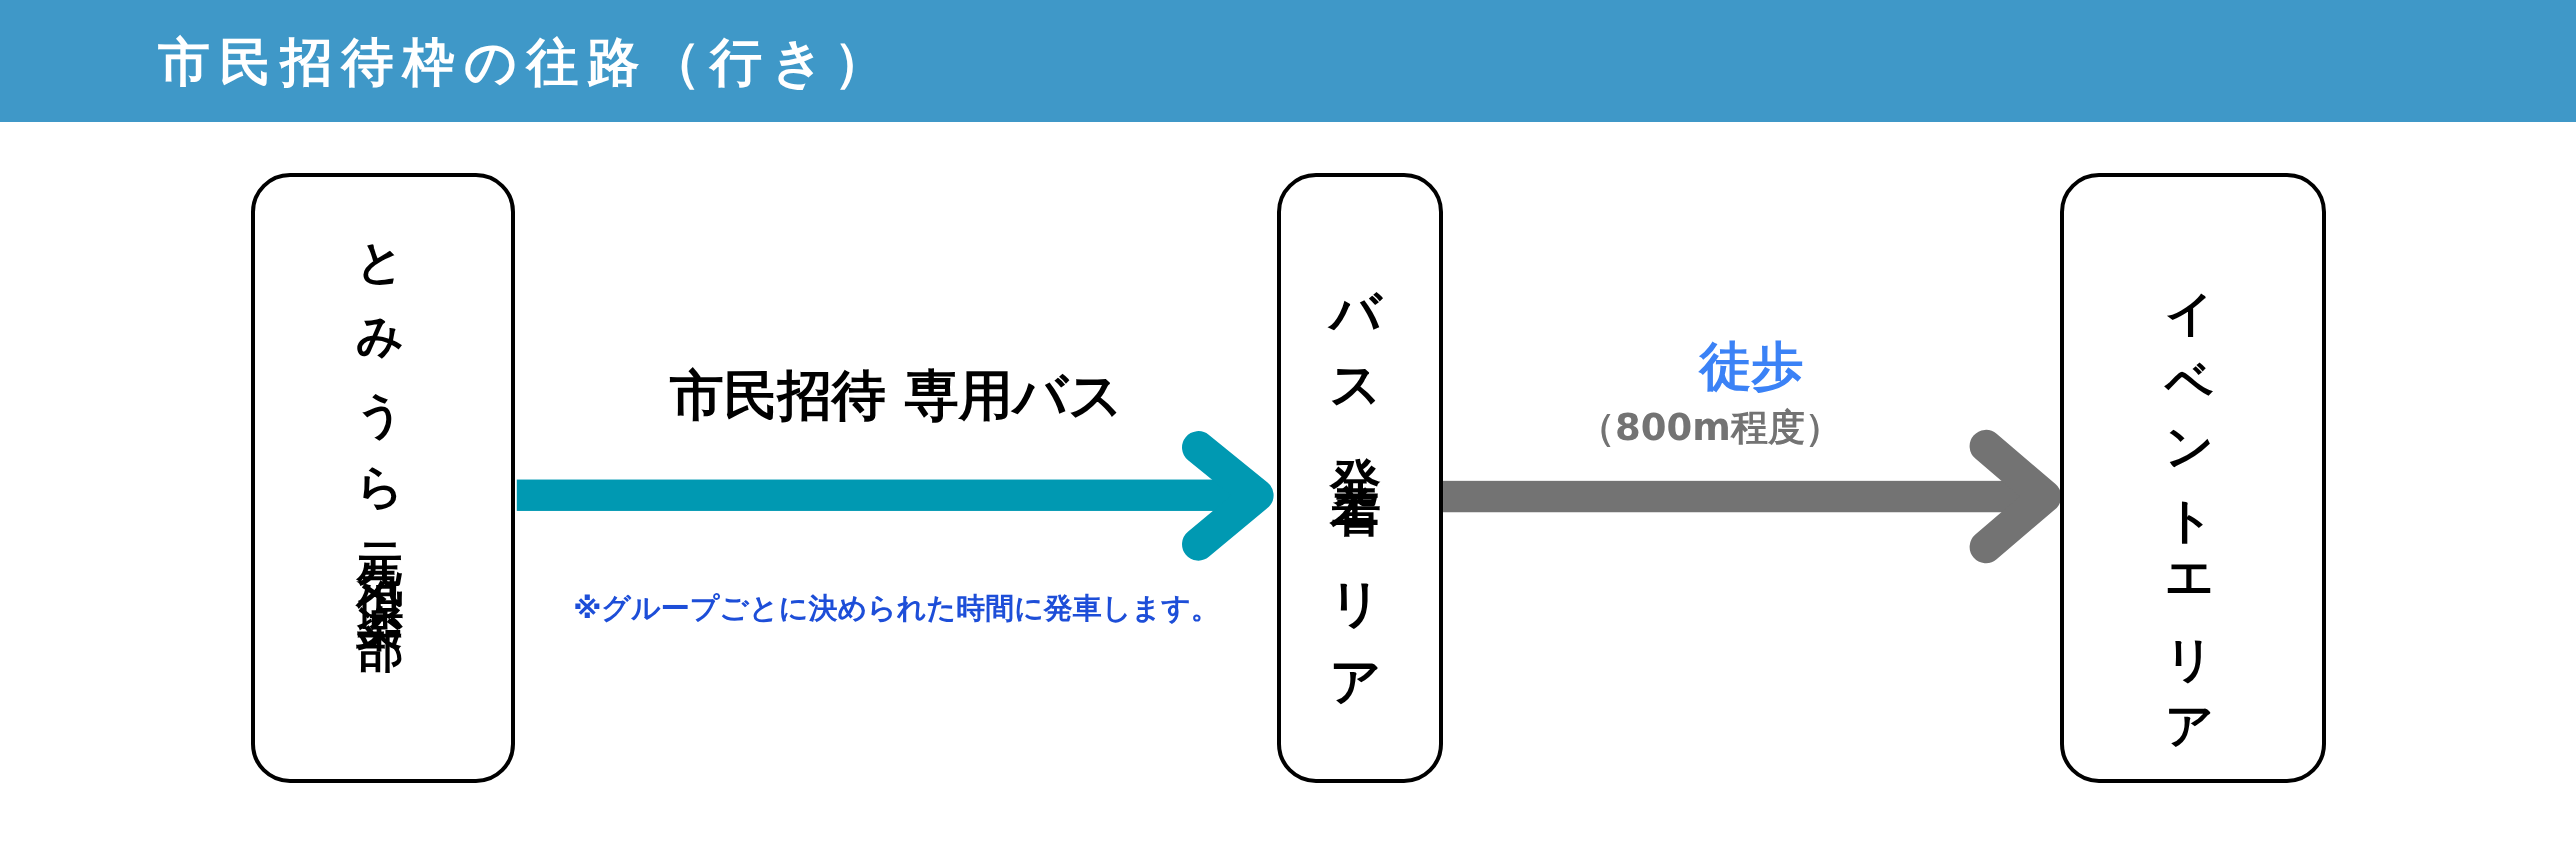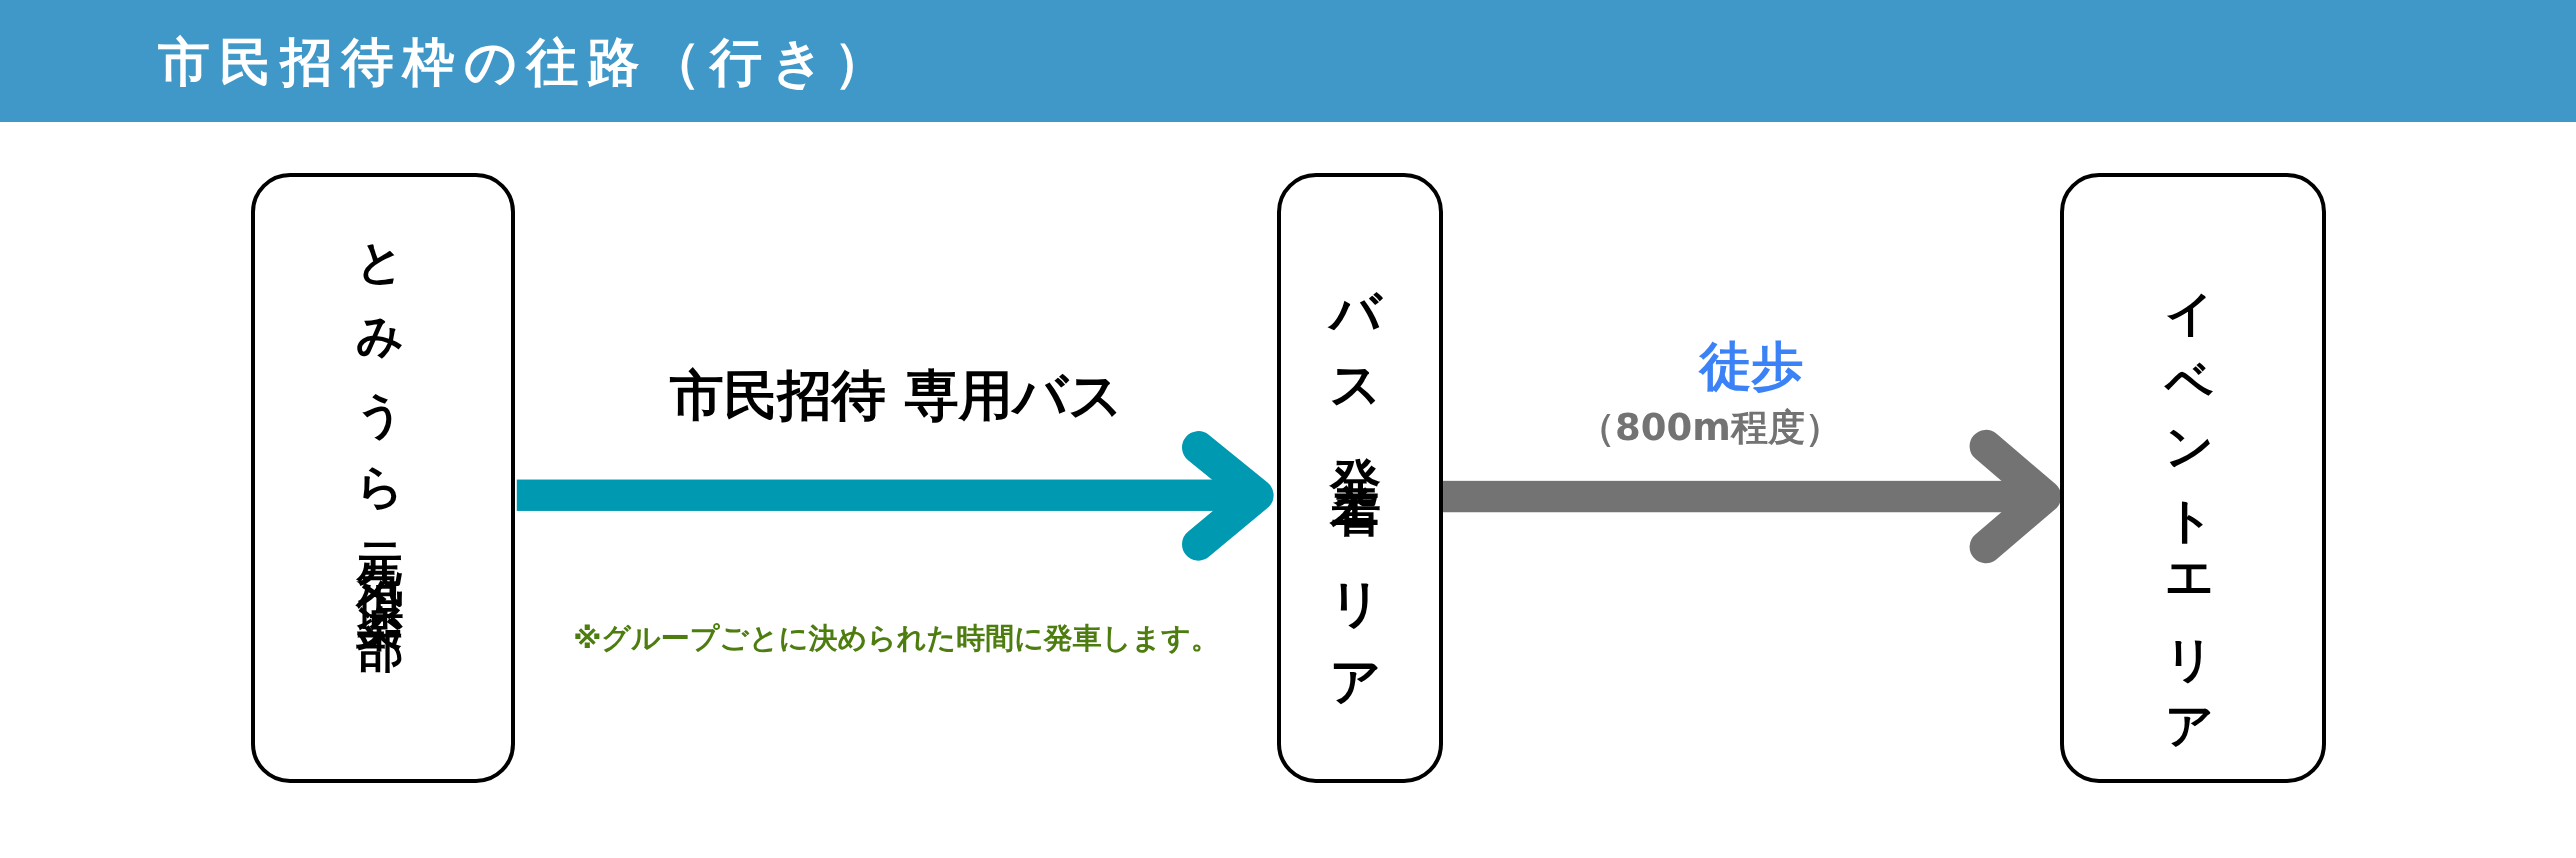--- a/index.html
+++ b/index.html
@@ -18,21 +18,21 @@
                 margin: 0 auto; color: #000; font-weight: bold; white-space: nowrap; }
   #node-origin { left: 251px; width: 264px; }
   #node-origin .node-label { top: 34px; font-size: 47px; letter-spacing: 20px; width: 59px; }
   #node-bus { left: 1277px; width: 166px; }
   #node-bus .node-label { top: 78px; font-size: 51px; letter-spacing: 23.5px; width: 59px; }
   #node-event { left: 2060px; width: 266px; }
   #node-event .node-label { top: 81px; font-size: 48px; letter-spacing: 15px; width: 59px; }
 
   .edge-label-main { position: absolute; font-weight: bold; white-space: nowrap; text-align: center; }
   #bus-label { left: 517px; width: 759px; top: 360px; font-size: 54px; color: #000000; line-height: 72px; }
-  #bus-note { left: 517px; width: 759px; top: 619px; font-size: 29px; color: #4d7c0f; line-height: 39px; }
+  #bus-note { left: 517px; width: 759px; top: 589px; font-size: 29px; color: #1d4ed8; line-height: 39px; }
   #walk-label { left: 1443px; width: 617px; top: 330px; font-size: 52px; color: #3b82f6; line-height: 72px; }
   #walk-distance { left: 1443px; width: 534px; top: 402px; font-size: 37px; color: #737373; line-height: 52px; }
 
   svg.arrows { position: absolute; left: 0; top: 0; width: 2576px; height: 859px; pointer-events: none; }
 </style>
 </head>
 <body>
 
 <div class="banner">
   <div class="banner-title">市民招待枠の往路（行き）</div>

